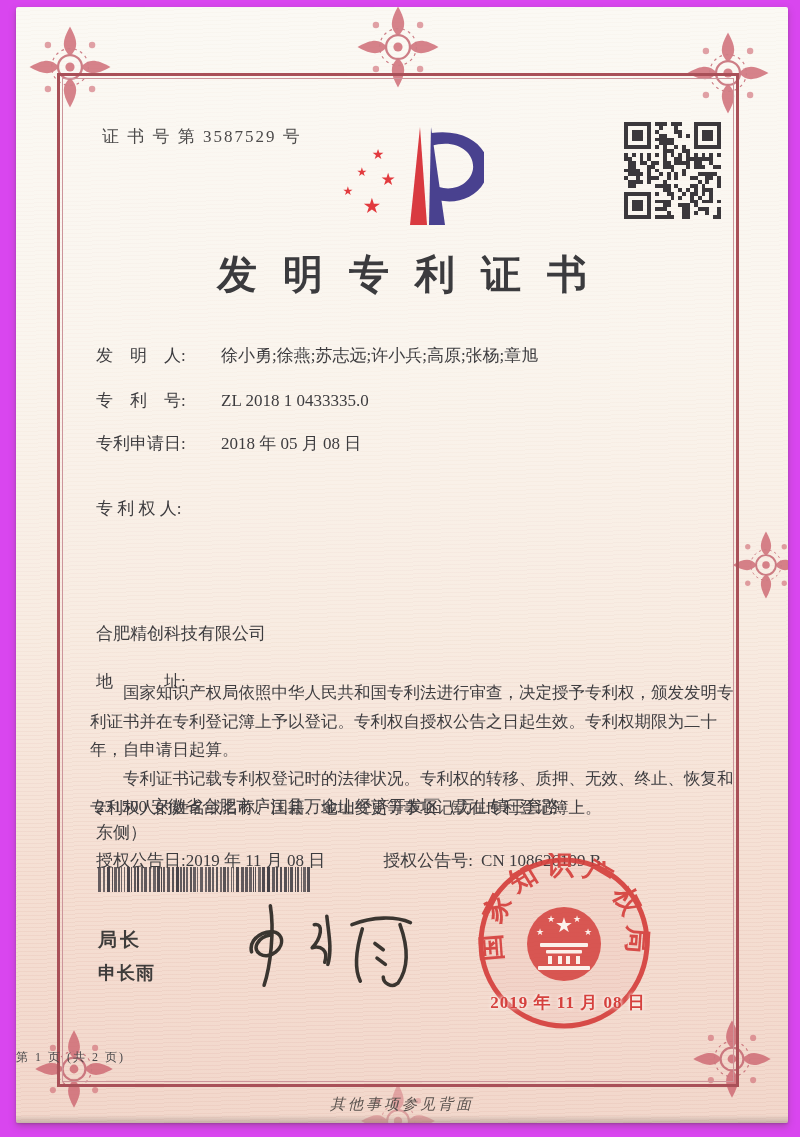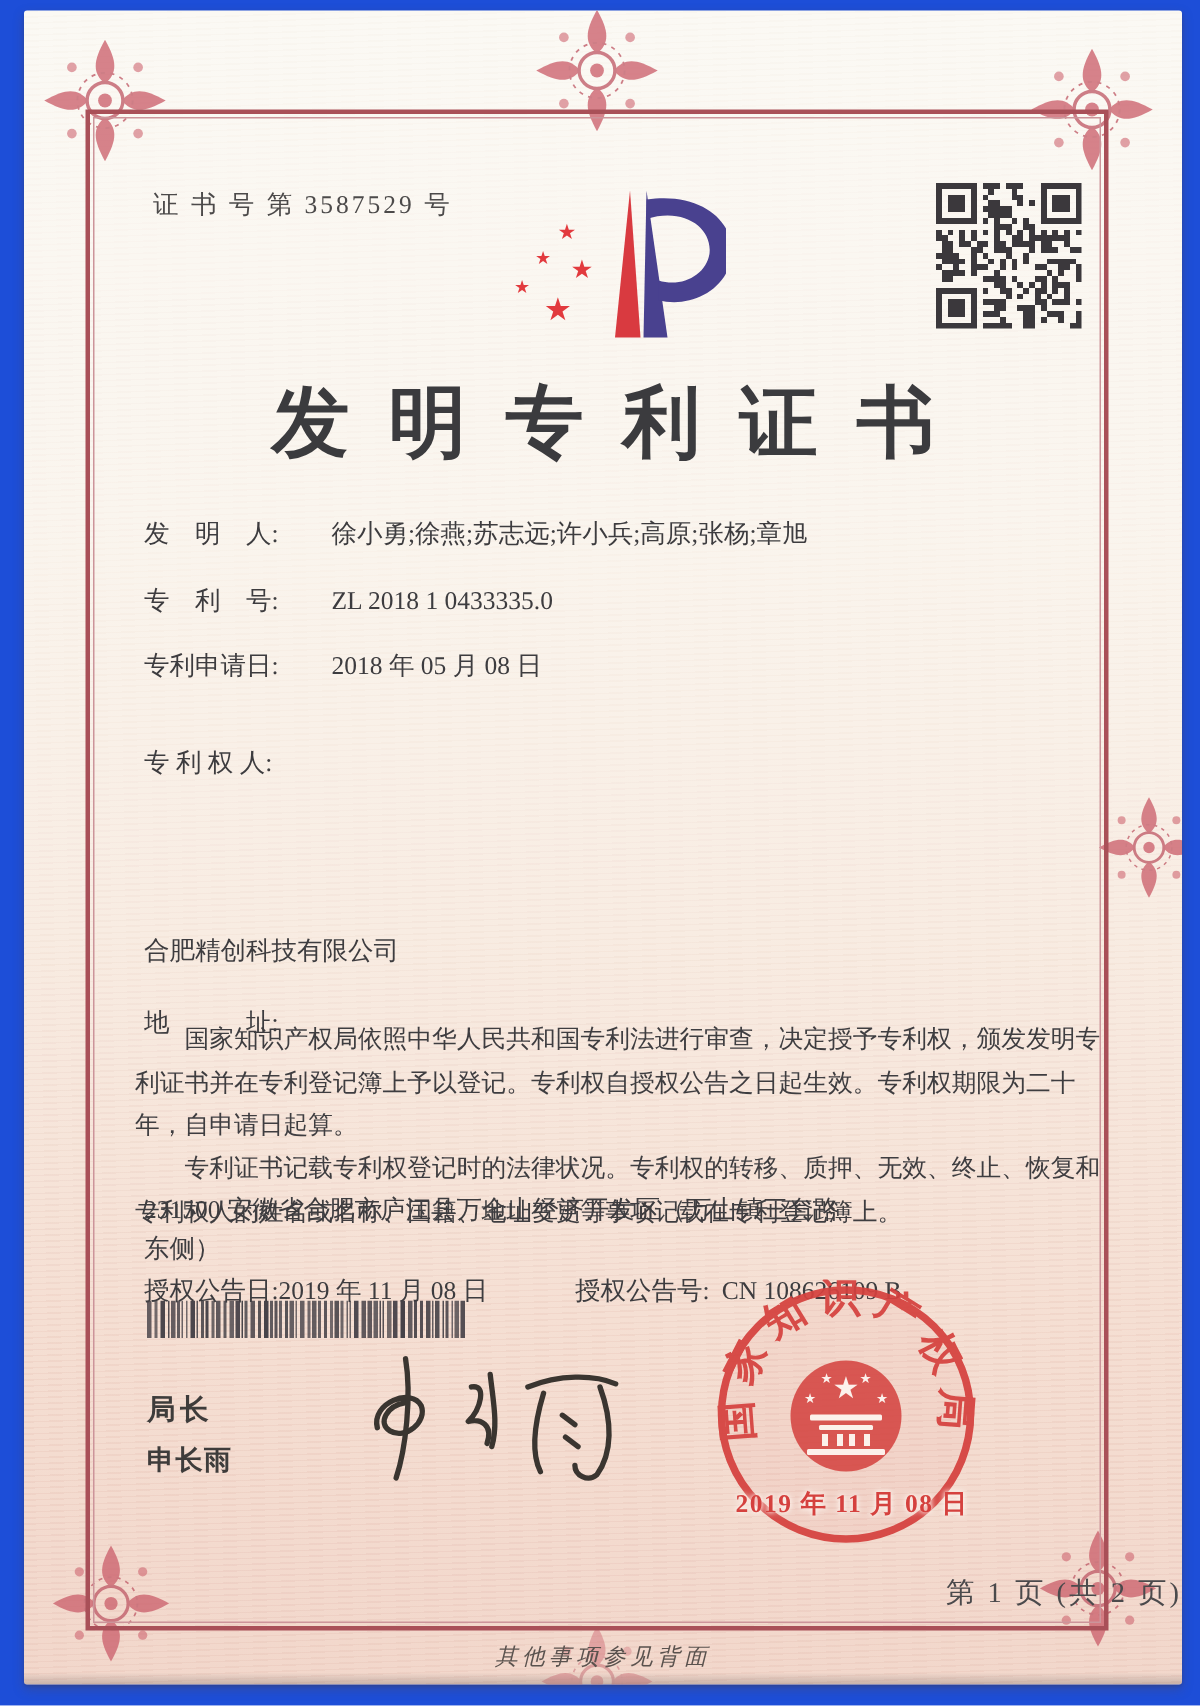--- a/index.html
+++ b/index.html
@@ -1,35 +1,35 @@
 <!DOCTYPE html>
 <html><head>
 <meta charset="utf-8">
 <style>
   html,body{margin:0;padding:0;background:#ffffff;width:800px;height:1137px;overflow:hidden;}
   *{box-sizing:border-box;}
-  .photo{position:relative;width:800px;height:1137px;background:#1d4ed8;font-family:"Liberation Serif","DejaVu Serif",serif;}
+  .photo{position:relative;width:800px;height:1137px;background:#d946ef;font-family:"Liberation Serif","DejaVu Serif",serif;}
   .paper{
     position:absolute;left:16px;top:7px;width:772px;height:1116px;
     background:linear-gradient(180deg,#fbf9f4 0%,#faf5ee 30%,#f8ecE2 55%,#f5dfd3 78%,#f2d7cb 100%);
     box-shadow:0 3px 7px rgba(90,70,60,.35), 0 1px 2px rgba(0,0,0,.15);
     border-radius:2px;overflow:hidden;
   }
   .guilloche{position:absolute;inset:0;pointer-events:none;
     background:repeating-linear-gradient(178deg, rgba(203,140,128,0.10) 0 1px, transparent 1px 4px);
     -webkit-mask-image:linear-gradient(180deg,rgba(0,0,0,.25),rgba(0,0,0,.35) 45%,#000 80%);
     mask-image:linear-gradient(180deg,rgba(0,0,0,.25),rgba(0,0,0,.35) 45%,#000 80%);
   }
   .frame{position:absolute;left:41px;top:66px;width:682px;height:1014px;border:3px solid #a95058;}
   .frame-inner{position:absolute;inset:2px;border:1px solid #cc949a;}
   .cert-no{position:absolute;left:86px;top:118px;font-size:17px;letter-spacing:2px;color:#4c4a4a;}
   .logo{position:absolute;left:316px;top:112px;width:152px;height:120px;}
   .qr{position:absolute;left:608px;top:115px;width:97px;height:97px;}
   .title{position:absolute;left:0;top:240px;width:100%;text-align:center;
-    font-size:52px;font-weight:bold;color:#3b3b3e;letter-spacing:26px;padding-left:26px;}
+    font-size:40px;font-weight:bold;color:#3b3b3e;letter-spacing:26px;padding-left:26px;}
   .fields{position:absolute;left:80px;top:336px;width:628px;font-size:17px;color:#3d3c3f;}
   .frow{display:flex;align-items:flex-start;line-height:1.5;}
   .frow .flabel{flex:0 0 125px;white-space:nowrap;}
   .frow .fvalue{flex:1;}
   .frow.r1{margin-bottom:28px;} .frow.r2{margin-bottom:19px;} .frow.r3{margin-bottom:18px;}
   .frow.r4{margin-bottom:39px;} .frow.r5{margin-bottom:23px;flex-direction:column;} .frow.r6{margin-bottom:3px;flex-direction:column;}
   .grant-row{display:flex;line-height:1.5;}
   .grant-row .pair{display:flex;white-space:nowrap;}
   .grant-row .pair+.pair{margin-left:58px;}
   .paras{position:absolute;left:74px;top:672px;width:646px;font-size:16.5px;line-height:1.74;color:#3e3d40;}
@@ -37,21 +37,21 @@
   .barcode{position:absolute;left:82px;top:860px;width:214px;height:25px;}
   .dir-title{position:absolute;left:82px;top:920px;font-family:"Liberation Sans","DejaVu Sans",sans-serif;
     font-size:19px;font-weight:600;color:#3e3c3b;letter-spacing:3px;}
   .dir-name{position:absolute;left:82px;top:954px;font-family:"Liberation Sans","DejaVu Sans",sans-serif;
     font-size:18px;font-weight:600;color:#3e3c3b;letter-spacing:1px;}
   .sig{position:absolute;left:200px;top:882px;width:230px;height:110px;}
   .seal{position:absolute;left:458px;top:846px;width:180px;height:180px;opacity:.93;}
   .seal-date{position:absolute;left:462px;top:984px;width:180px;text-align:center;
     font-size:17px;font-weight:bold;color:#d5413e;letter-spacing:1px;
     text-shadow:0 0 3px #fdf4ef,0 0 5px #fdf4ef;}
-  .page-foot{position:absolute;left:0;top:1042px;width:100%;text-align:right;font-size:19px;color:#4b4a4c;letter-spacing:2px;}
+  .page-foot{position:absolute;left:0;top:1042px;width:100%;text-align:left;font-size:12px;color:#4b4a4c;letter-spacing:2px;}
   .back-note{position:absolute;left:0;top:1088px;width:100%;text-align:center;font-size:15px;color:#5a524e;letter-spacing:3px;font-style:italic;}
   .lace{position:absolute;pointer-events:none;opacity:.8;}
   .edge-shadow{position:absolute;left:0;bottom:0;width:100%;height:8px;
     background:linear-gradient(180deg,transparent,rgba(120,110,105,.35));}
 </style>
 </head>
 <body>
 
 <div class="photo">
   <div class="paper">

